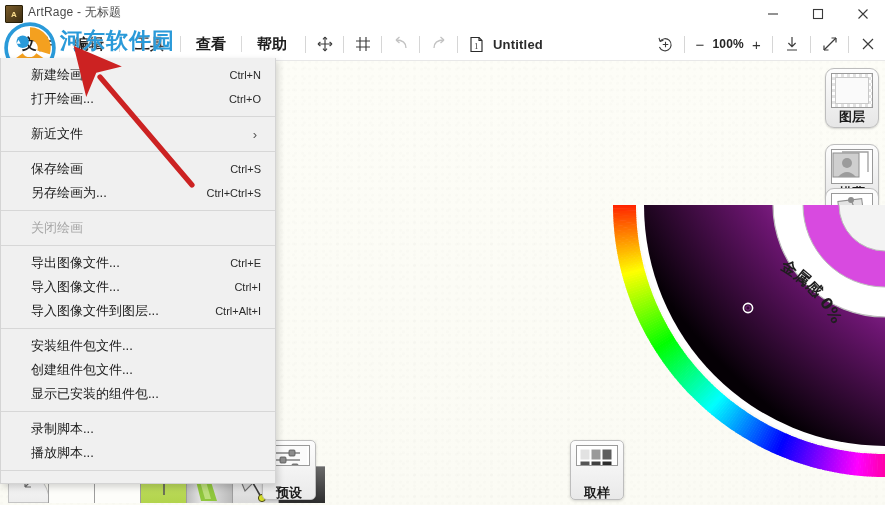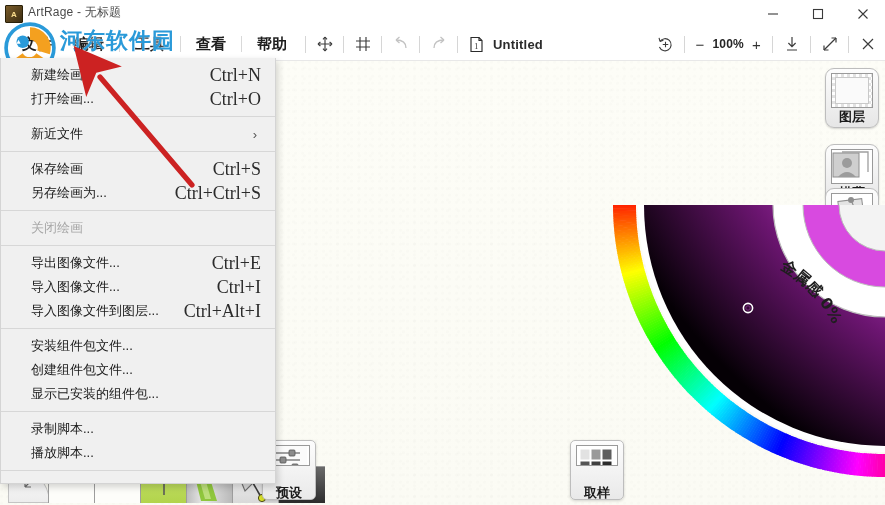--- a/index.html
+++ b/index.html
@@ -58,22 +58,22 @@
       linear-gradient(#fdfdf7,#fbfbf4);
     background-size:7px 7px,11px 11px,100% 100%;}
 
   
   .dropdown{position:absolute;left:0;top:58px;width:274px;height:425px;background:#f0f0f0;
     border:1px solid #d4d4d4;border-top:none;box-shadow:2px 3px 7px rgba(0,0,0,.17);z-index:40;}
   .dd-row{position:relative;height:24px;display:flex;align-items:center;padding:0 14px 0 30px;
     font-size:13px;color:#1b1b1b;}
   .dd-row.disabled{color:#a6a6a6;}
   .dd-label{white-space:nowrap;}
-  .dd-accel{position:absolute;right:14px;font-size:18px;color:#2b2b2b;
-    font-family:Liberation Serif, serif;white-space:nowrap;}
+  .dd-accel{position:absolute;right:14px;font-size:11px;color:#2b2b2b;
+    font-family:Liberation Sans, sans-serif;white-space:nowrap;}
   .dd-chev{position:absolute;right:18px;font-size:13px;color:#555;}
   .dd-sep{height:1px;background:#d7d7d7;margin:5px 0 5px 0;}
   .dd-gap{height:5px;}
 
   
   .arrow{position:absolute;left:0;top:0;width:885px;height:505px;pointer-events:none;z-index:60;}
 
   
   .pbtn{position:absolute;right:6px;width:52px;height:58px;border:1px solid #bdbdbd;border-radius:9px;
     background:linear-gradient(#fdfdfd,#e6e6e6);box-shadow:0 1px 2px rgba(0,0,0,.16);

